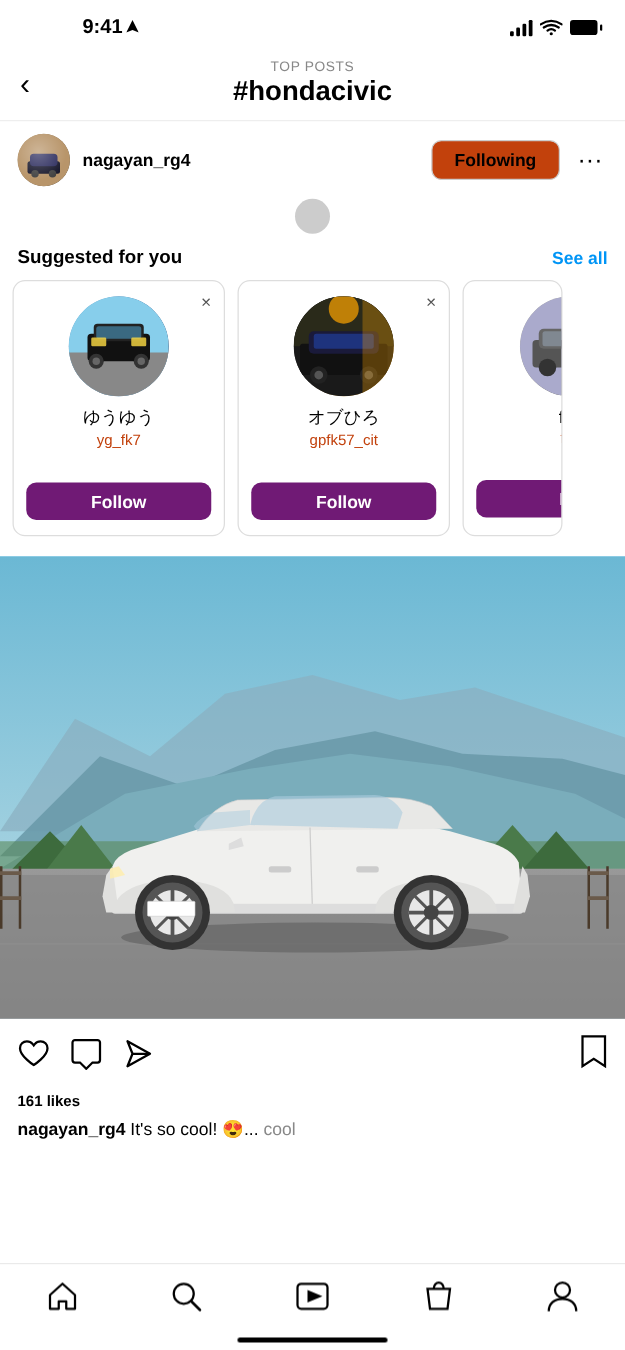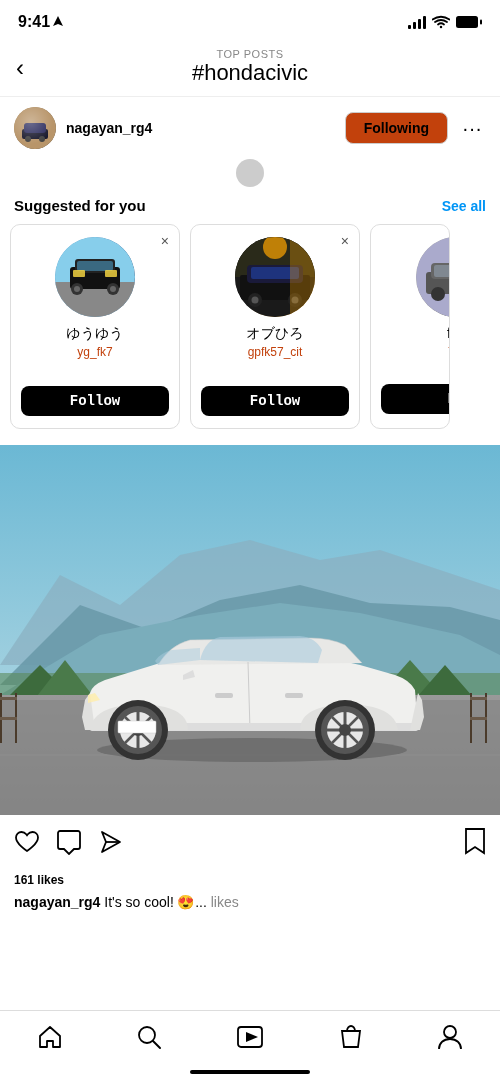--- a/index.html
+++ b/index.html
@@ -19,20 +19,21 @@
       align-items: center;
       padding: 8px 18px 4px;
       height: 40px;
     }
     .status-time {
       font-size: 16px;
       font-weight: 600;
       display: flex;
       align-items: center;
       gap: 3px;
+      margin-left: 48px;
     }
     .status-icons {
       display: flex;
       align-items: center;
       gap: 6px;
     }
     .signal-bars {
       display: flex;
       align-items: flex-end;
       gap: 2px;
@@ -52,21 +53,21 @@
       border-bottom: 1px solid #eee;
     }
     .header-top-text {
       font-size: 11px;
       color: #888;
       letter-spacing: 0.5px;
       text-transform: uppercase;
     }
     .header-title {
       font-size: 22px;
-      font-weight: 400;
+      font-weight: 700;
       color: #000;
     }
     .back-btn {
       position: absolute;
       left: 16px;
       top: 50%;
       transform: translateY(-50%);
       font-size: 24px;
       color: #000;
       cursor: pointer;
@@ -200,30 +201,29 @@
       font-weight: 500;
       color: #000;
       margin-bottom: 2px;
     }
     .card-username {
       font-size: 12px;
       color: #c2410c;
       margin-bottom: 27px;
     }
     .card-follow-btn {
-      background: #000000;
+      background: #701a75;
       color: #fff;
       border: none;
       border-radius: 8px;
       padding: 7px 0;
       width: 100%;
       font-size: 14px;
       font-weight: 600;
       cursor: pointer;
-      font-family: Liberation Mono, monospace;
     }
     
     .suggested-card-partial {
       width: 80px;
       min-width: 80px;
       border: 1px solid #ddd;
       border-radius: 10px;
       overflow: hidden;
     }
     .partial-inner {
@@ -587,21 +587,21 @@
       <path d="M2 2H20V26L11 20L2 26Z" fill="none" stroke="#000" stroke-width="1.8"></path>
     </svg>
   </button>
 </div>
 
 <div class="likes-row">161 likes</div>
 
 <div class="caption-row">
   <span class="caption-username">nagayan_rg4</span>
   <span> It's so cool! 😍...</span>
-  <span class="caption-more" style="cursor:pointer;">likes</span>
+  <span class="caption-more" style="cursor:pointer;">cool</span>
 </div>
 
 <div style="height: 80px;"></div>
 
 <nav class="bottom-nav">
 
   <button class="nav-icon">
     <svg width="26" height="26" viewBox="0 0 26 26">
       <path d="M3 12L13 3L23 12V23H16V17H10V23H3Z" fill="none" stroke="#000" stroke-width="1.8" stroke-linejoin="round"></path>
     </svg>

